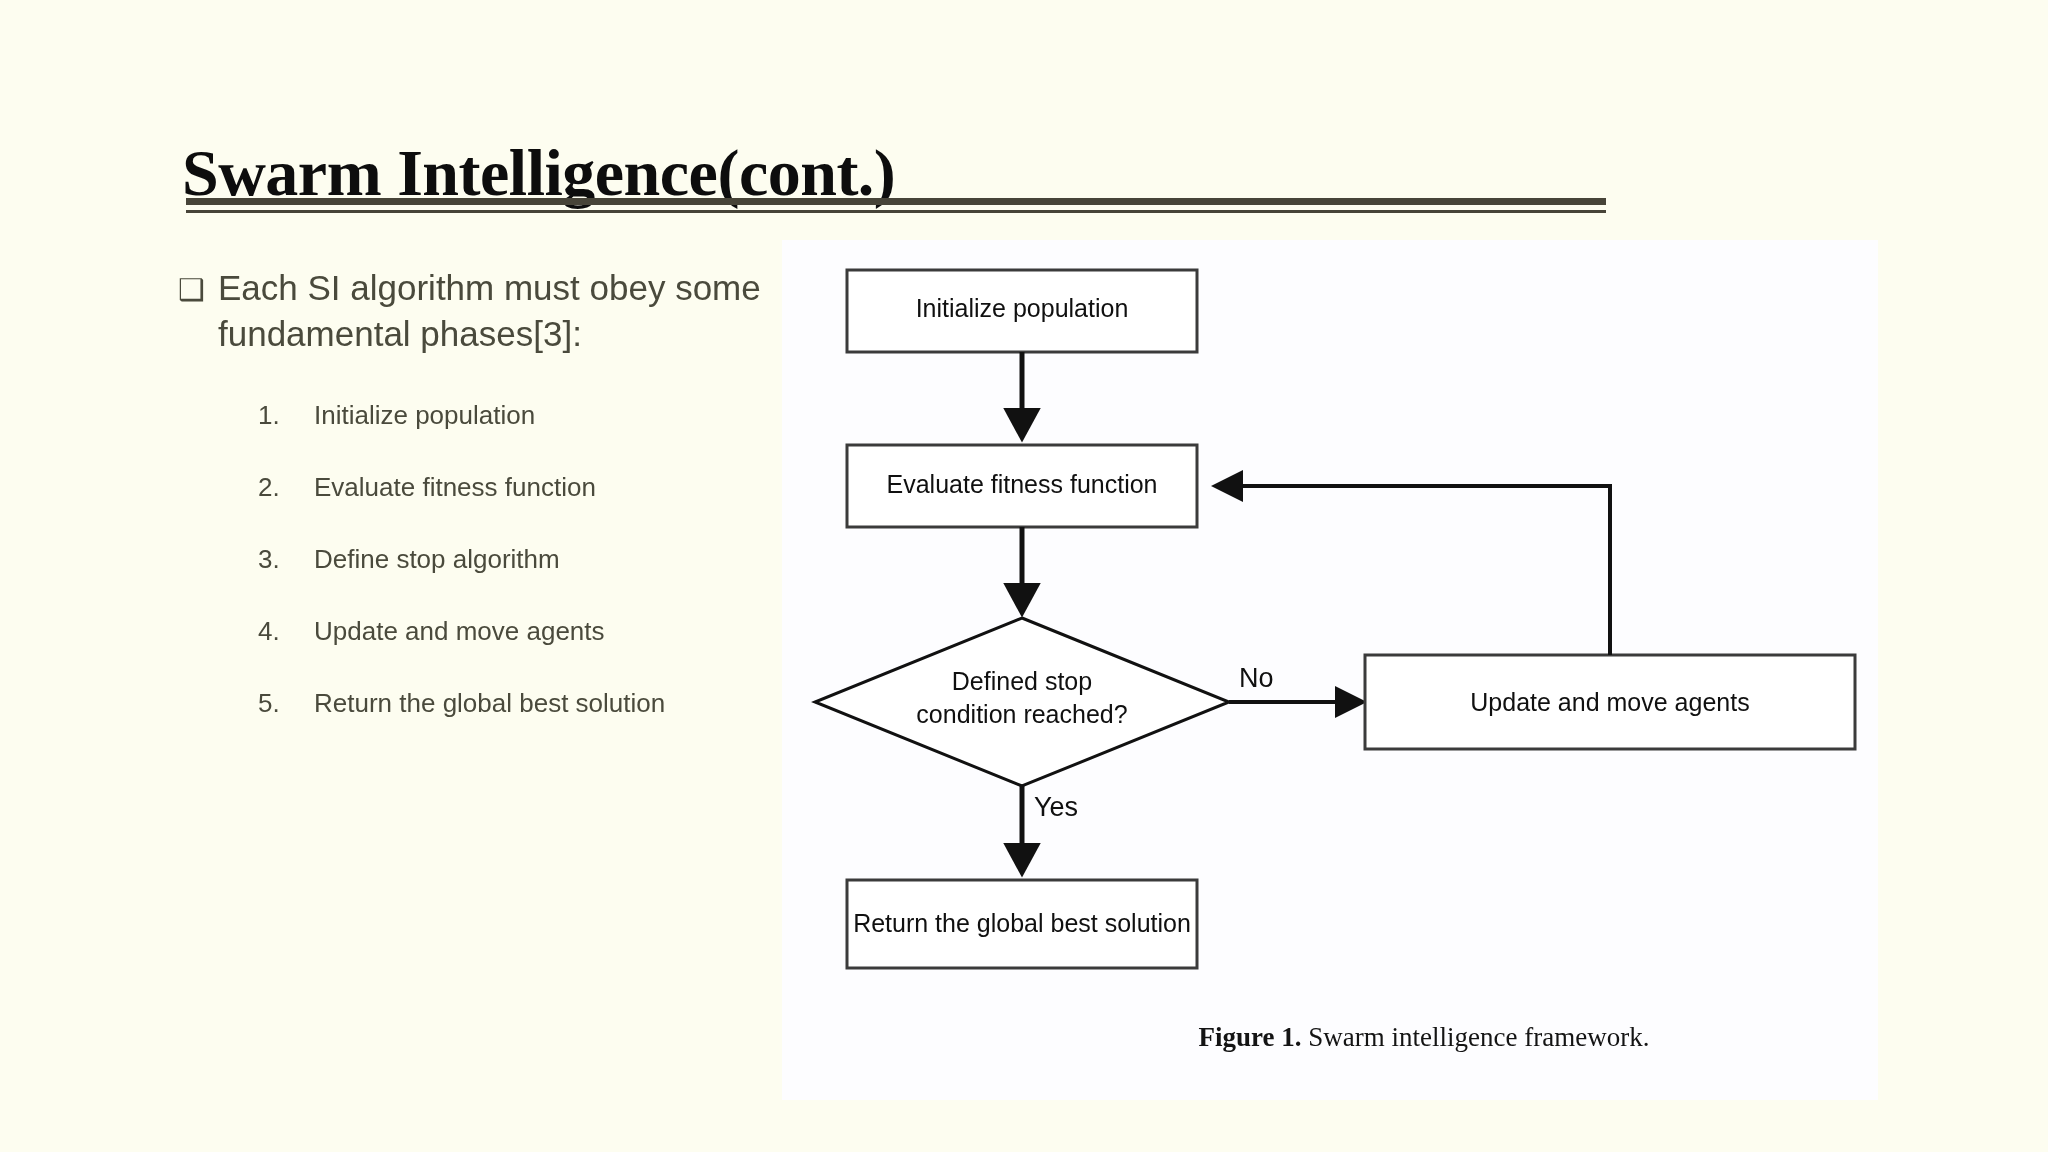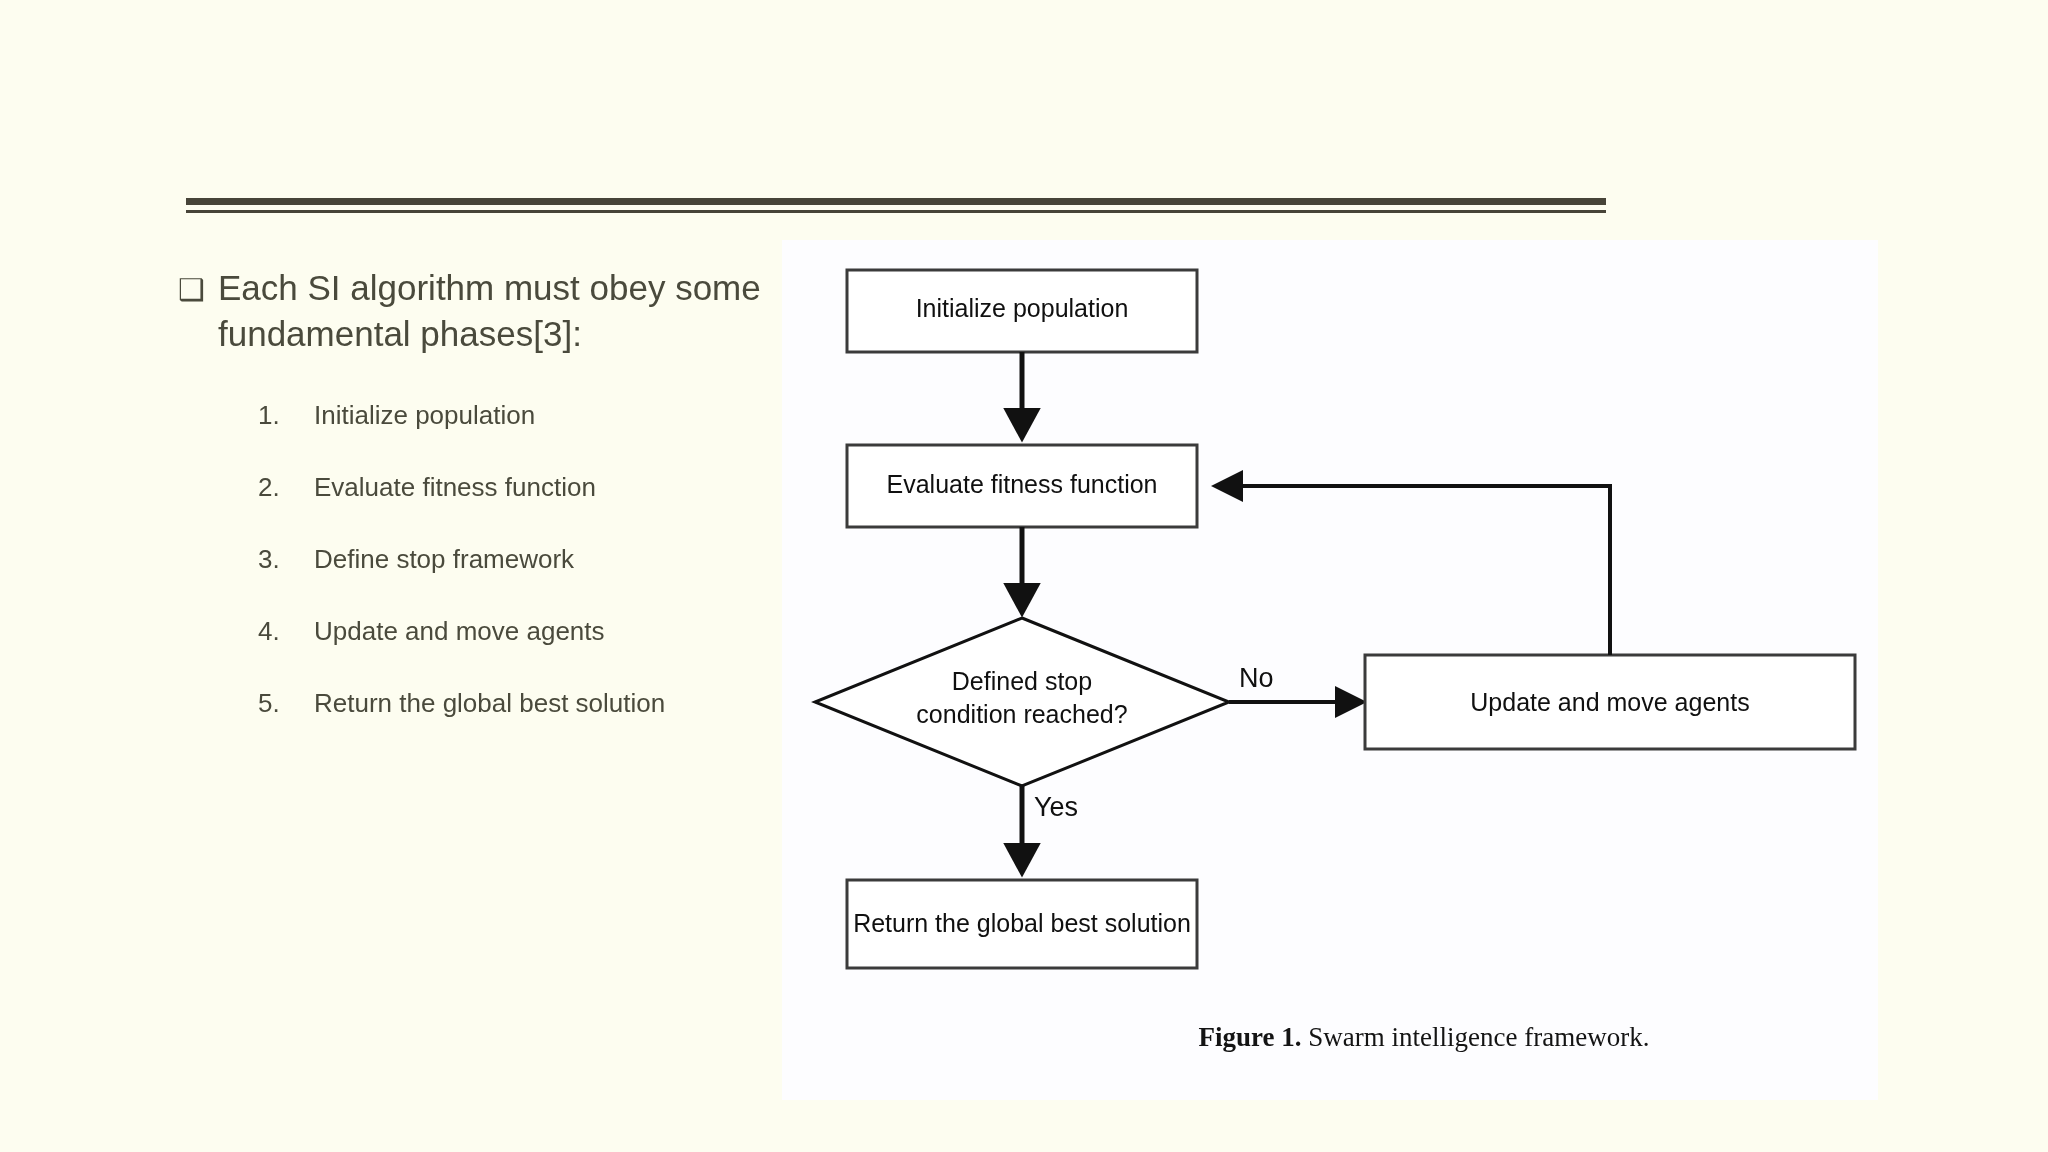--- a/index.html
+++ b/index.html
@@ -159,20 +159,21 @@
     stroke: #111111;
     stroke-width: 4;
     fill: none;
   }
 </style>
 </head>
 <body>
 
 <div id="slide">
 
+  <h1 id="slide-title">Swarm Intelligence(cont.)</h1>
 
   <div id="title-rule">
     <div class="rule-thick"></div>
     <div class="rule-gap"></div>
     <div class="rule-thin"></div>
   </div>
 
   <div id="left-col">
 
     <div class="bullet-row">
@@ -184,21 +185,21 @@
       <li class="num-item">
         <span class="num-index">1.</span>
         <span class="num-label">Initialize population</span>
       </li>
       <li class="num-item">
         <span class="num-index">2.</span>
         <span class="num-label">Evaluate fitness function</span>
       </li>
       <li class="num-item">
         <span class="num-index">3.</span>
-        <span class="num-label">Define stop framework</span>
+        <span class="num-label">Define stop algorithm</span>
       </li>
       <li class="num-item">
         <span class="num-index">4.</span>
         <span class="num-label">Update and move agents</span>
       </li>
       <li class="num-item">
         <span class="num-index">5.</span>
         <span class="num-label">Return the global best solution</span>
       </li>
     </ol>

